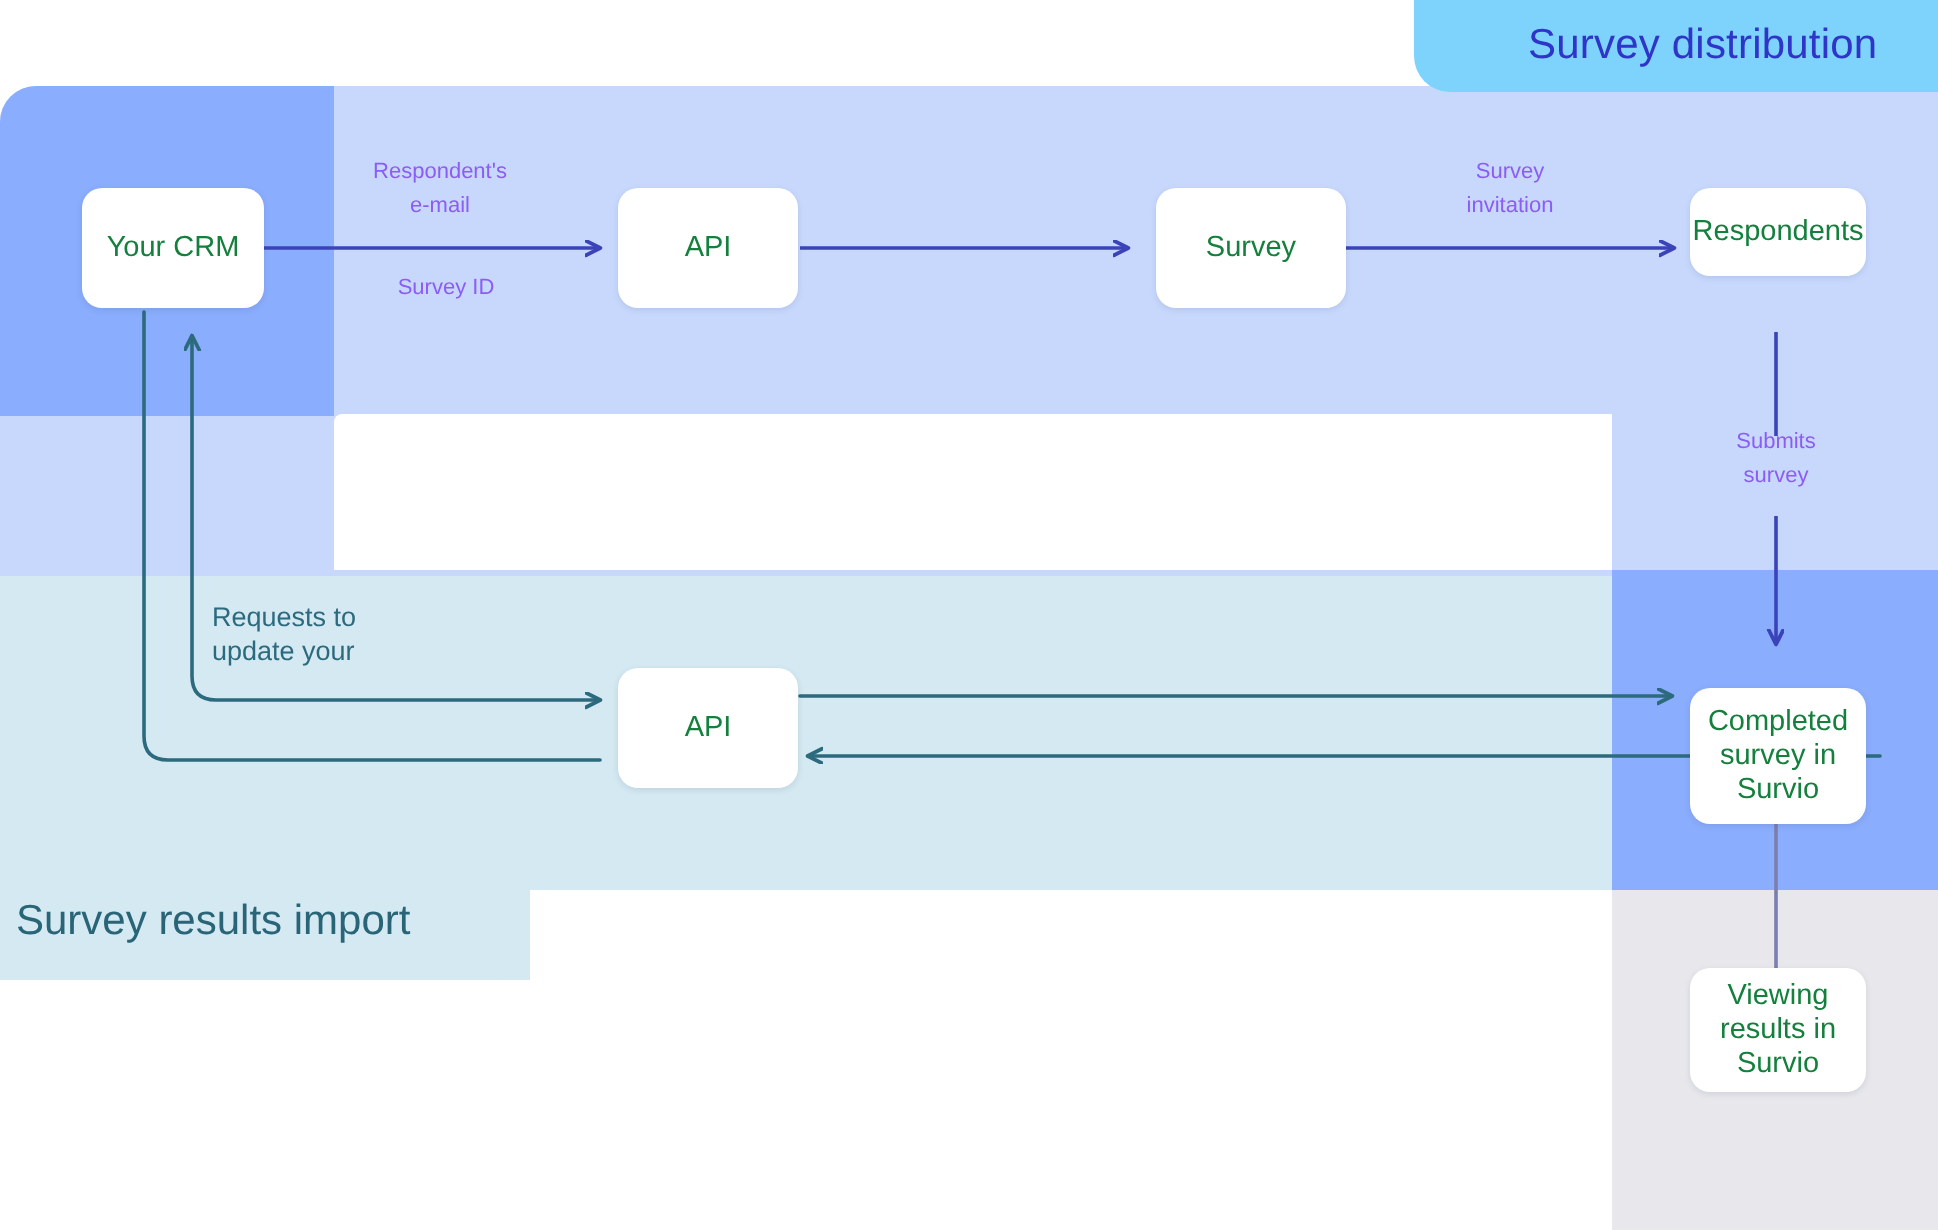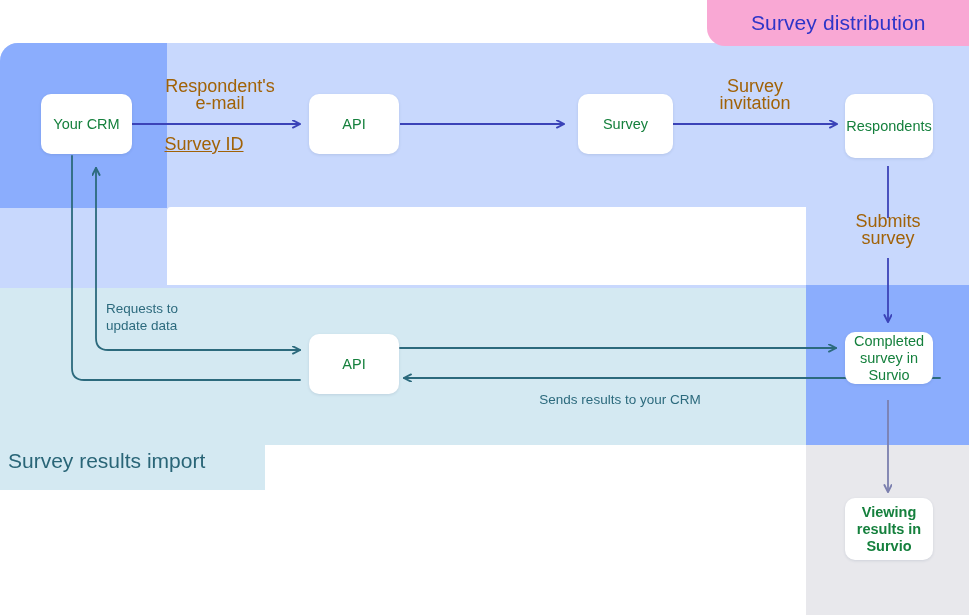--- a/index.html
+++ b/index.html
@@ -10,24 +10,24 @@
     overflow:hidden;
   }
   #stage{position:relative;width:969px;height:615px;overflow:hidden;background:#fff;}
 
   
   .band{position:absolute;}
 
   
   .title-pill-top{
     left:707px;top:0;width:262px;height:46px;
-    background:#f9a8d4;
+    background:#7dd3fc;
     border-bottom-left-radius:18px;
     display:flex;align-items:center;justify-content:flex-start;
-    padding-left:44px;box-sizing:border-box;
+    padding-left:57px;box-sizing:border-box;
   }
   .title-pill-top .t{
     font-size:21px;color:#2e35c8;letter-spacing:.1px;white-space:nowrap;
   }
 
   
   .dist-light{
     left:0;top:43px;width:969px;height:245px;
     background:#c8d8fd;
     border-top-left-radius:18px;
@@ -91,21 +91,21 @@
     box-shadow:0 1px 3px rgba(40,60,100,.13);
     display:flex;align-items:center;justify-content:center;text-align:center;
     color:#15803d;font-size:14.5px;line-height:17px;
     box-sizing:border-box;padding:4px 6px;
   }
 
   
   .lbl{
     position:absolute;text-align:center;line-height:17px;white-space:pre-line;
   }
-  .lbl.blue{color:#a16207;font-size:18px;}
+  .lbl.blue{color:#8b5cf6;font-size:11px;}
   .lbl.teal{color:#2c6a7d;font-size:13.5px;}
 
   svg.edges{position:absolute;left:0;top:0;width:969px;height:615px;overflow:visible;}
 </style>
 </head>
 <body>
 
 <div id="stage">
 
   <div class="band import-cyan"></div>
@@ -154,36 +154,35 @@
       <path d="M300,350 L108,350 Q96,350 96,338 L96,168" marker-end="url(#ahT)"></path>
       <path d="M72,156 L72,368 Q72,380 84,380 L300,380"></path>
       <line x1="108" y1="350" x2="300" y2="350" marker-end="url(#ahT)" stroke="none"></line>
       <line x1="400" y1="348" x2="836" y2="348" marker-end="url(#ahT)"></line>
       <line x1="940" y1="378" x2="404" y2="378" marker-end="url(#ahT)"></line>
     </g>
   </svg>
 
   <div class="lbl blue" style="left:160px;top:78px;width:120px;">Respondent's
 e-mail</div>
-  <div class="lbl blue" style="left:144px;top:136px;width:120px;text-decoration:underline;">Survey ID</div>
+  <div class="lbl blue" style="left:163px;top:136px;width:120px;">Survey ID</div>
   <div class="lbl blue" style="left:695px;top:78px;width:120px;">Survey
 invitation</div>
   <div class="lbl blue" style="left:828px;top:213px;width:120px;">Submits
 survey</div>
   <div class="lbl teal" style="left:106px;top:300px;width:140px;text-align:left;">Requests to
-update data</div>
-  <div class="lbl teal" style="left:460px;top:391px;width:320px;">Sends results to your CRM</div>
+update your</div>
 
   <div class="node" style="left:41px;top:94px;width:91px;height:60px;">Your CRM</div>
 
   <div class="node" style="left:309px;top:94px;width:90px;height:60px;">API</div>
 
   <div class="node" style="left:578px;top:94px;width:95px;height:60px;">Survey</div>
 
-  <div class="node" style="left:845px;top:94px;width:88px;height:64px;">Respondents</div>
+  <div class="node" style="left:845px;top:94px;width:88px;height:44px;">Respondents</div>
 
-  <div class="node" style="left:845px;top:332px;width:88px;height:52px;">Completed survey in Survio</div>
+  <div class="node" style="left:845px;top:344px;width:88px;height:68px;">Completed survey in Survio</div>
 
   <div class="node" style="left:309px;top:334px;width:90px;height:60px;">API</div>
 
-  <div class="node" style="left:845px;top:498px;width:88px;height:62px;font-weight:bold;">Viewing results in Survio</div>
+  <div class="node" style="left:845px;top:484px;width:88px;height:62px;">Viewing results in Survio</div>
 
 </div>
 
 </body></html>

